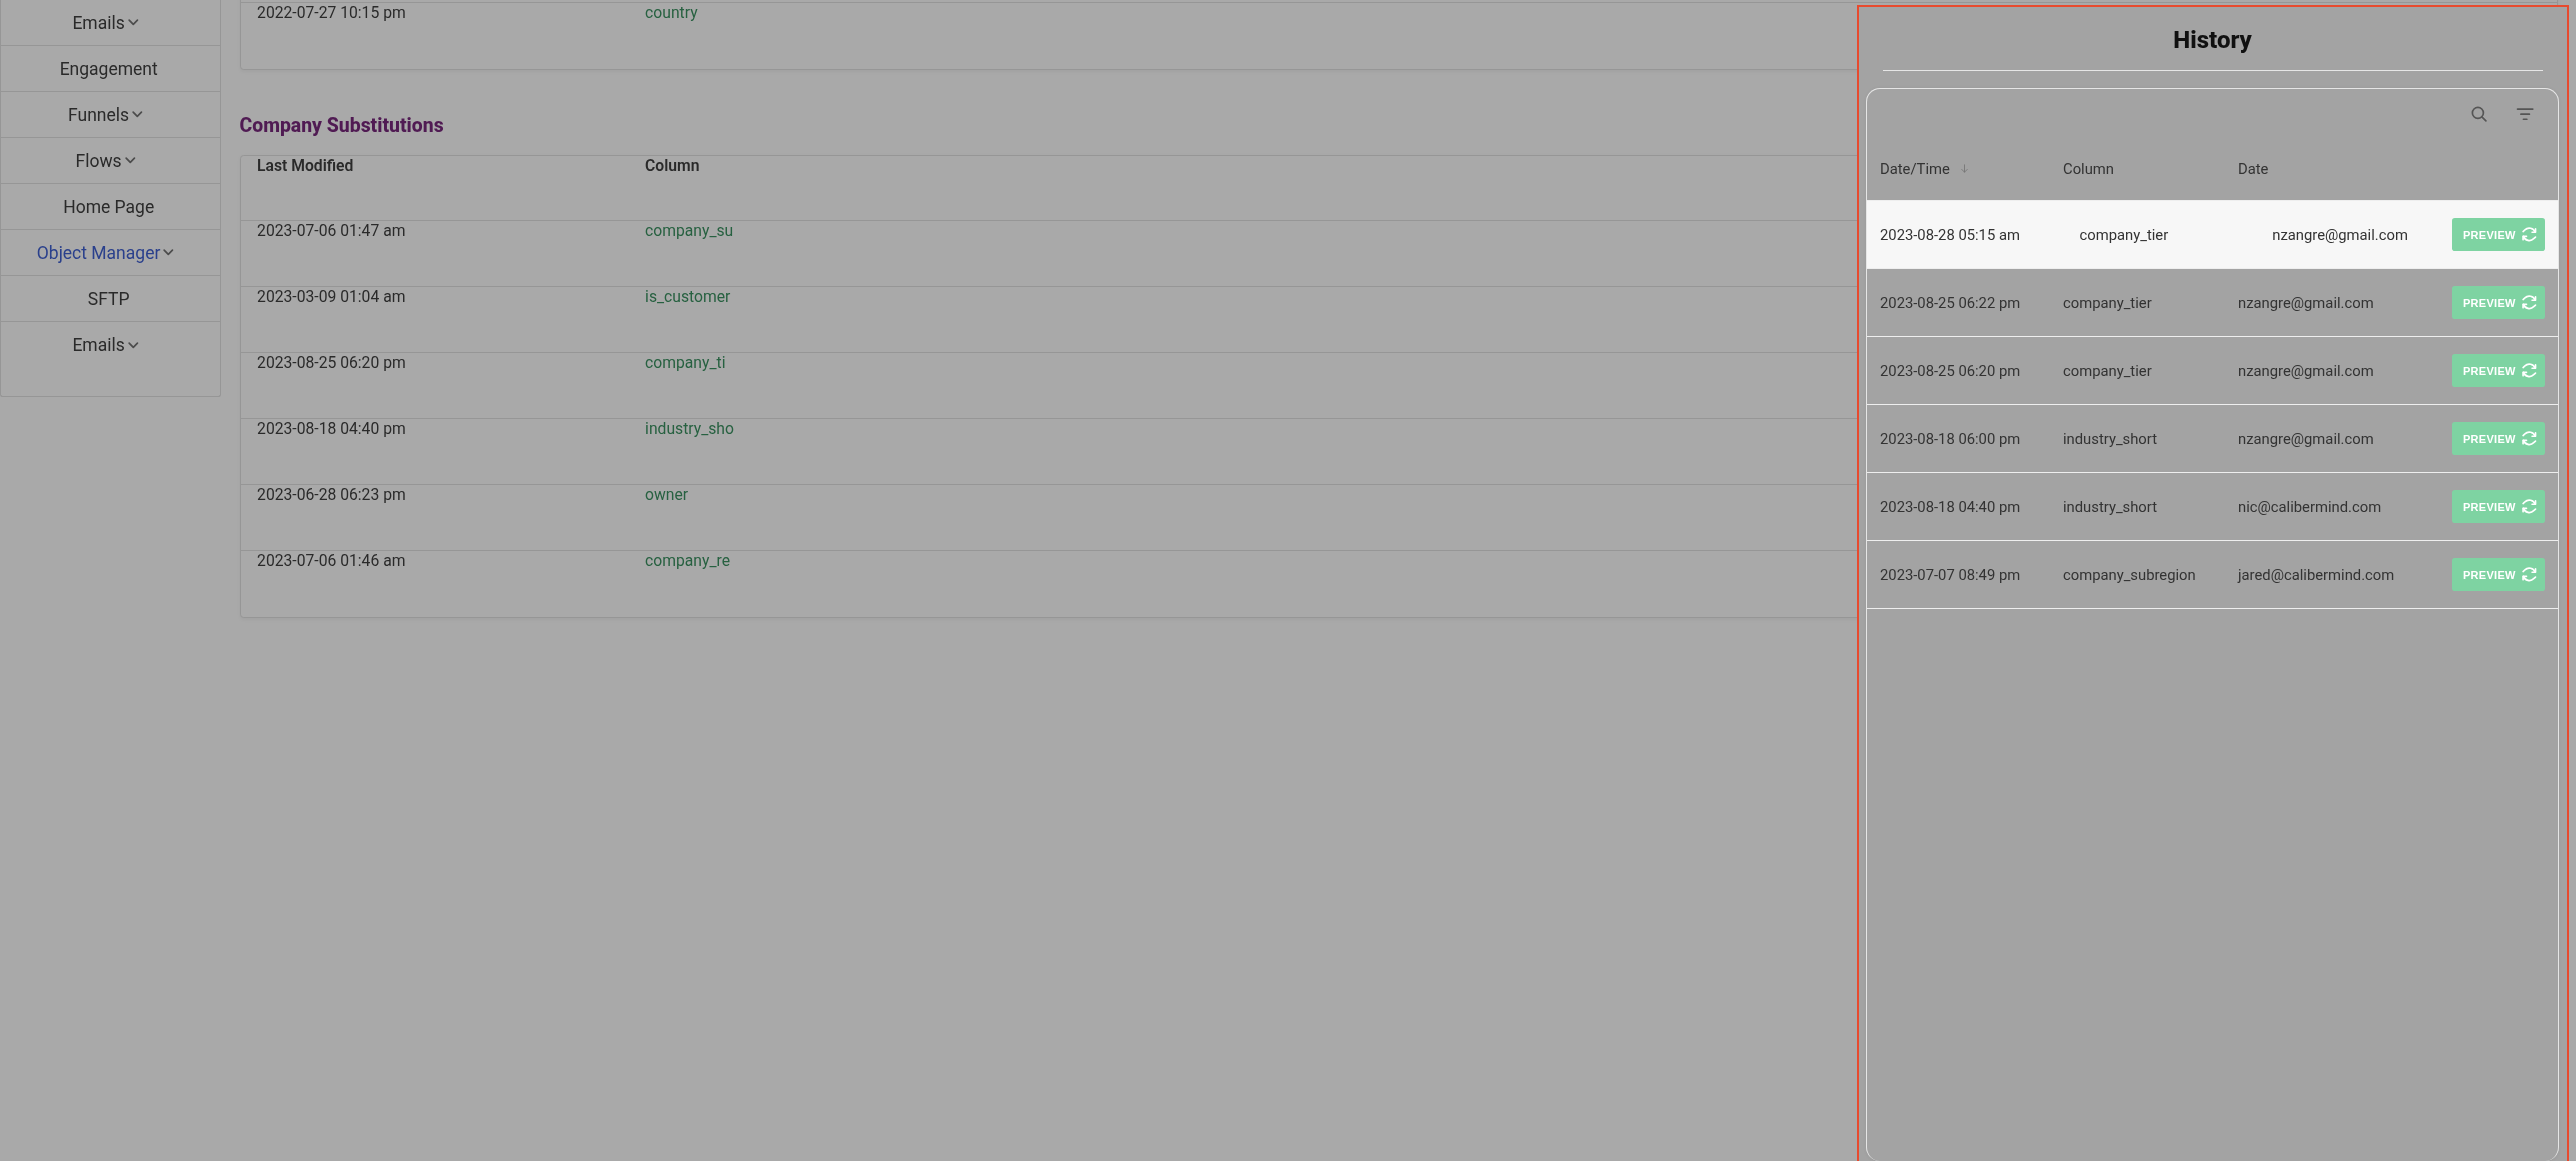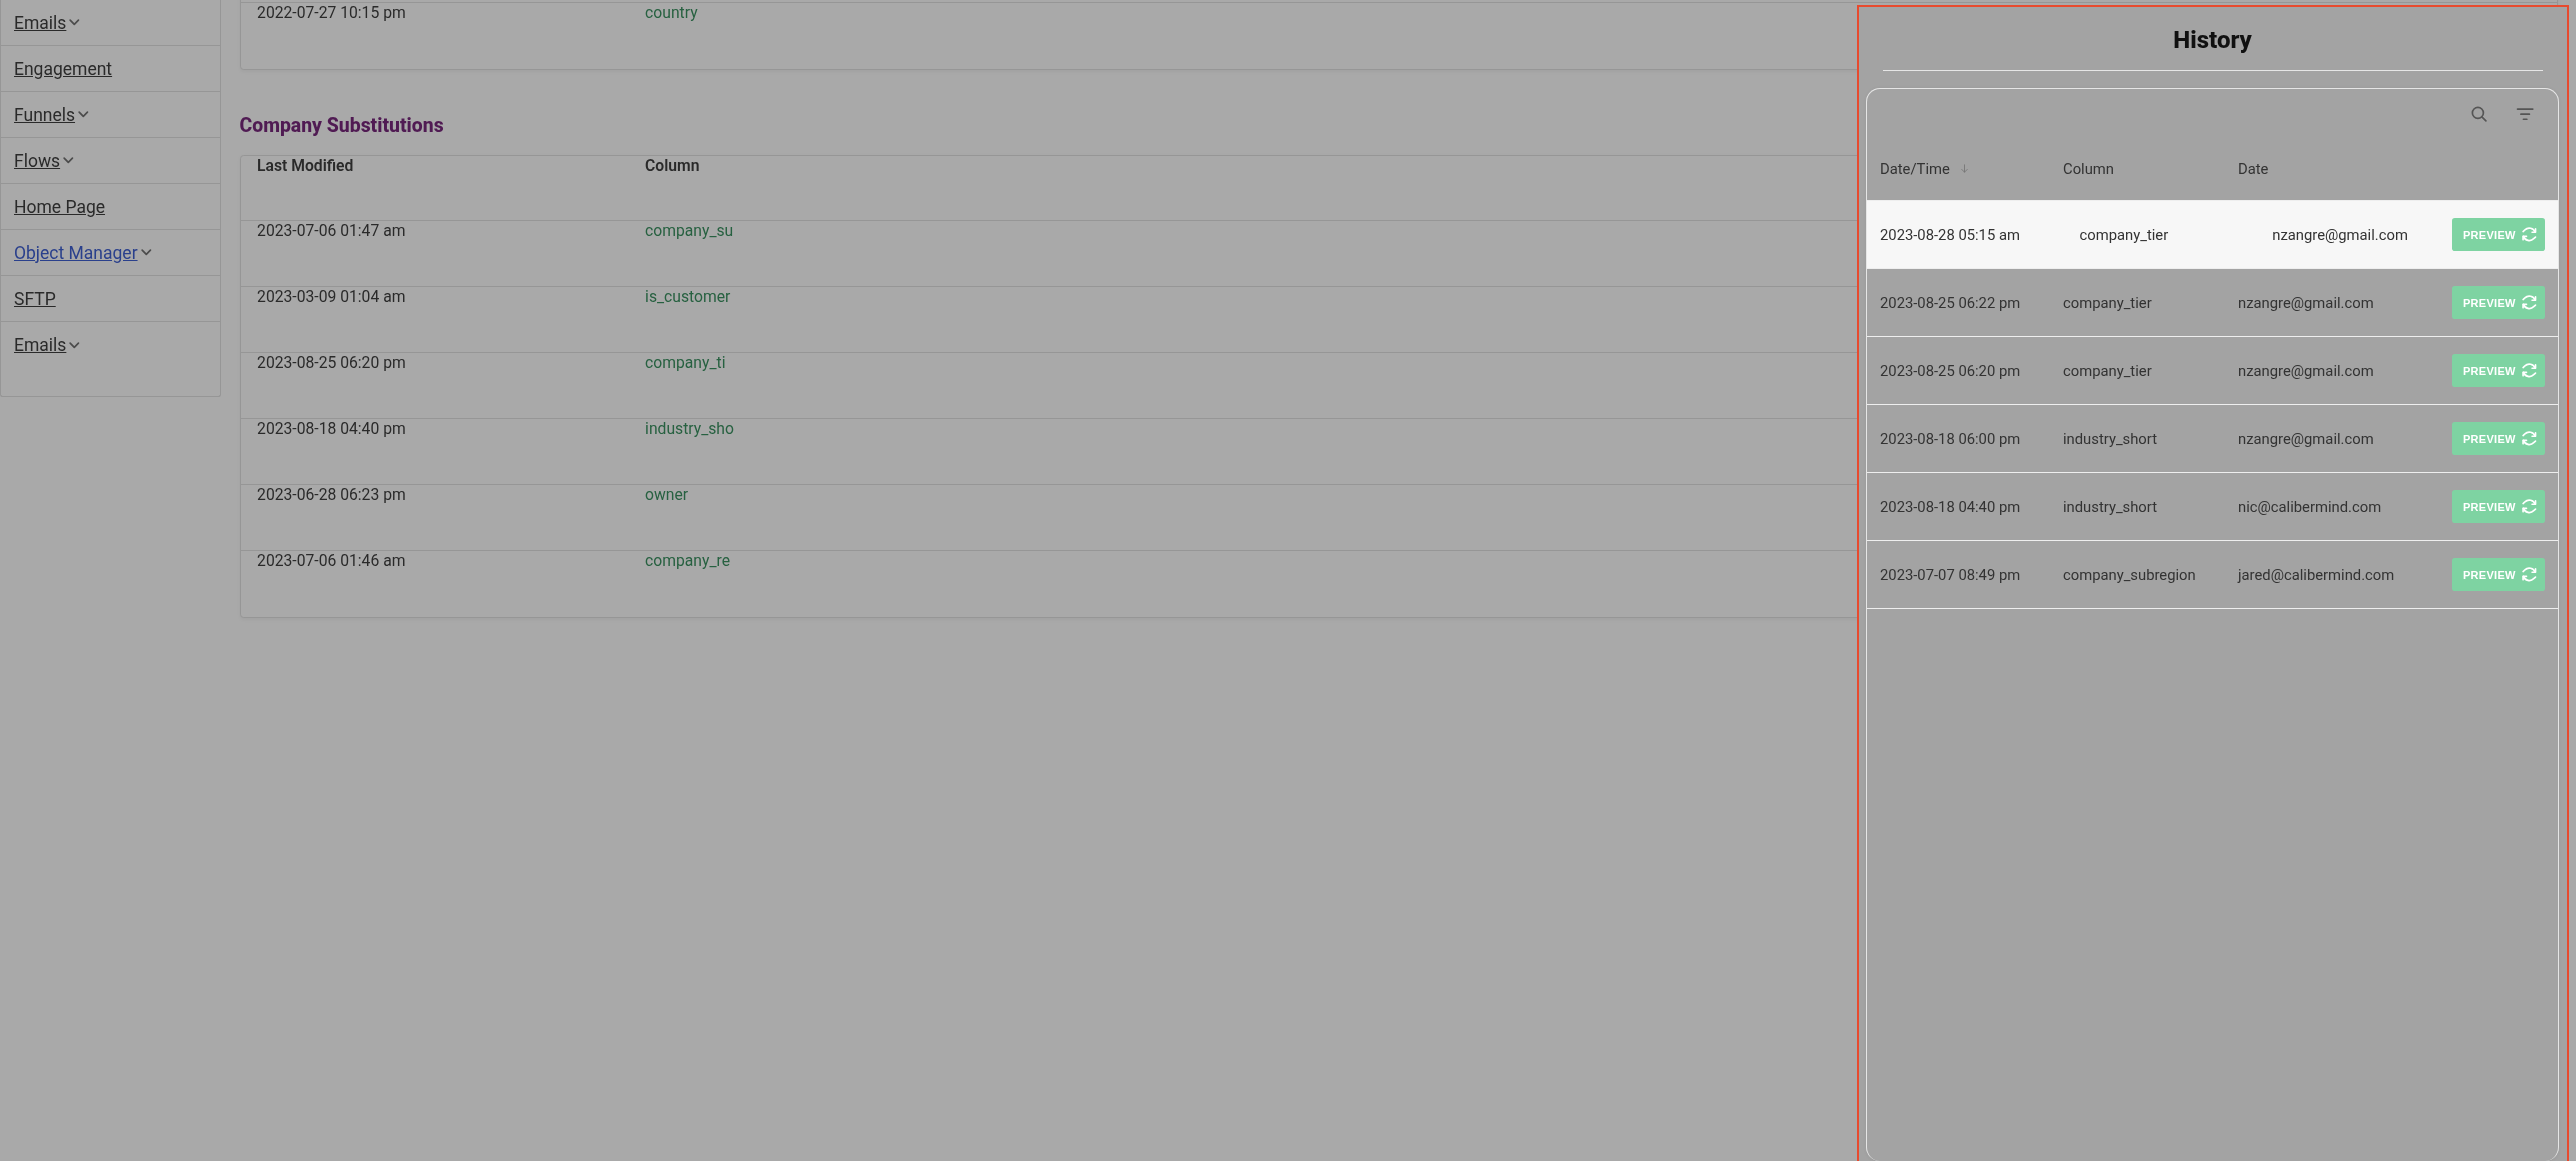--- a/index.html
+++ b/index.html
@@ -7,24 +7,24 @@
   body { position:relative; overflow:hidden; }
 
   
   .sidebar {
     position:absolute; left:0; top:0; width:221px; height:397px;
     background:#fff; border:0.9px solid #e0e0e0; border-top:none;
     display:flex; flex-direction:column;
     border-bottom-left-radius:2.8px; border-bottom-right-radius:2.8px;
   }
   .sidebar-item {
-    display:flex; align-items:center; justify-content:flex-start;
+    display:flex; align-items:center; justify-content:center;
     height:46px; padding:0 16.6px 0 13px;
     border-bottom:0.9px solid #e0e0e0;
-    font-size:17.5px; color:#333; cursor:pointer; font-weight:400;text-decoration:underline;
+    font-size:17.5px; color:#333; cursor:pointer; font-weight:400;
   }
   .sidebar-item:last-child { border-bottom:none; }
   .sidebar-item.active { color:#3356d0; }
   .chev { width:20.3px; text-align:center; color:#6a6a6a; }
 
   
   .main {
     position:absolute; left:221px; right:0; top:0; bottom:0;
     padding:0 18.5px;
     background:#fff;

